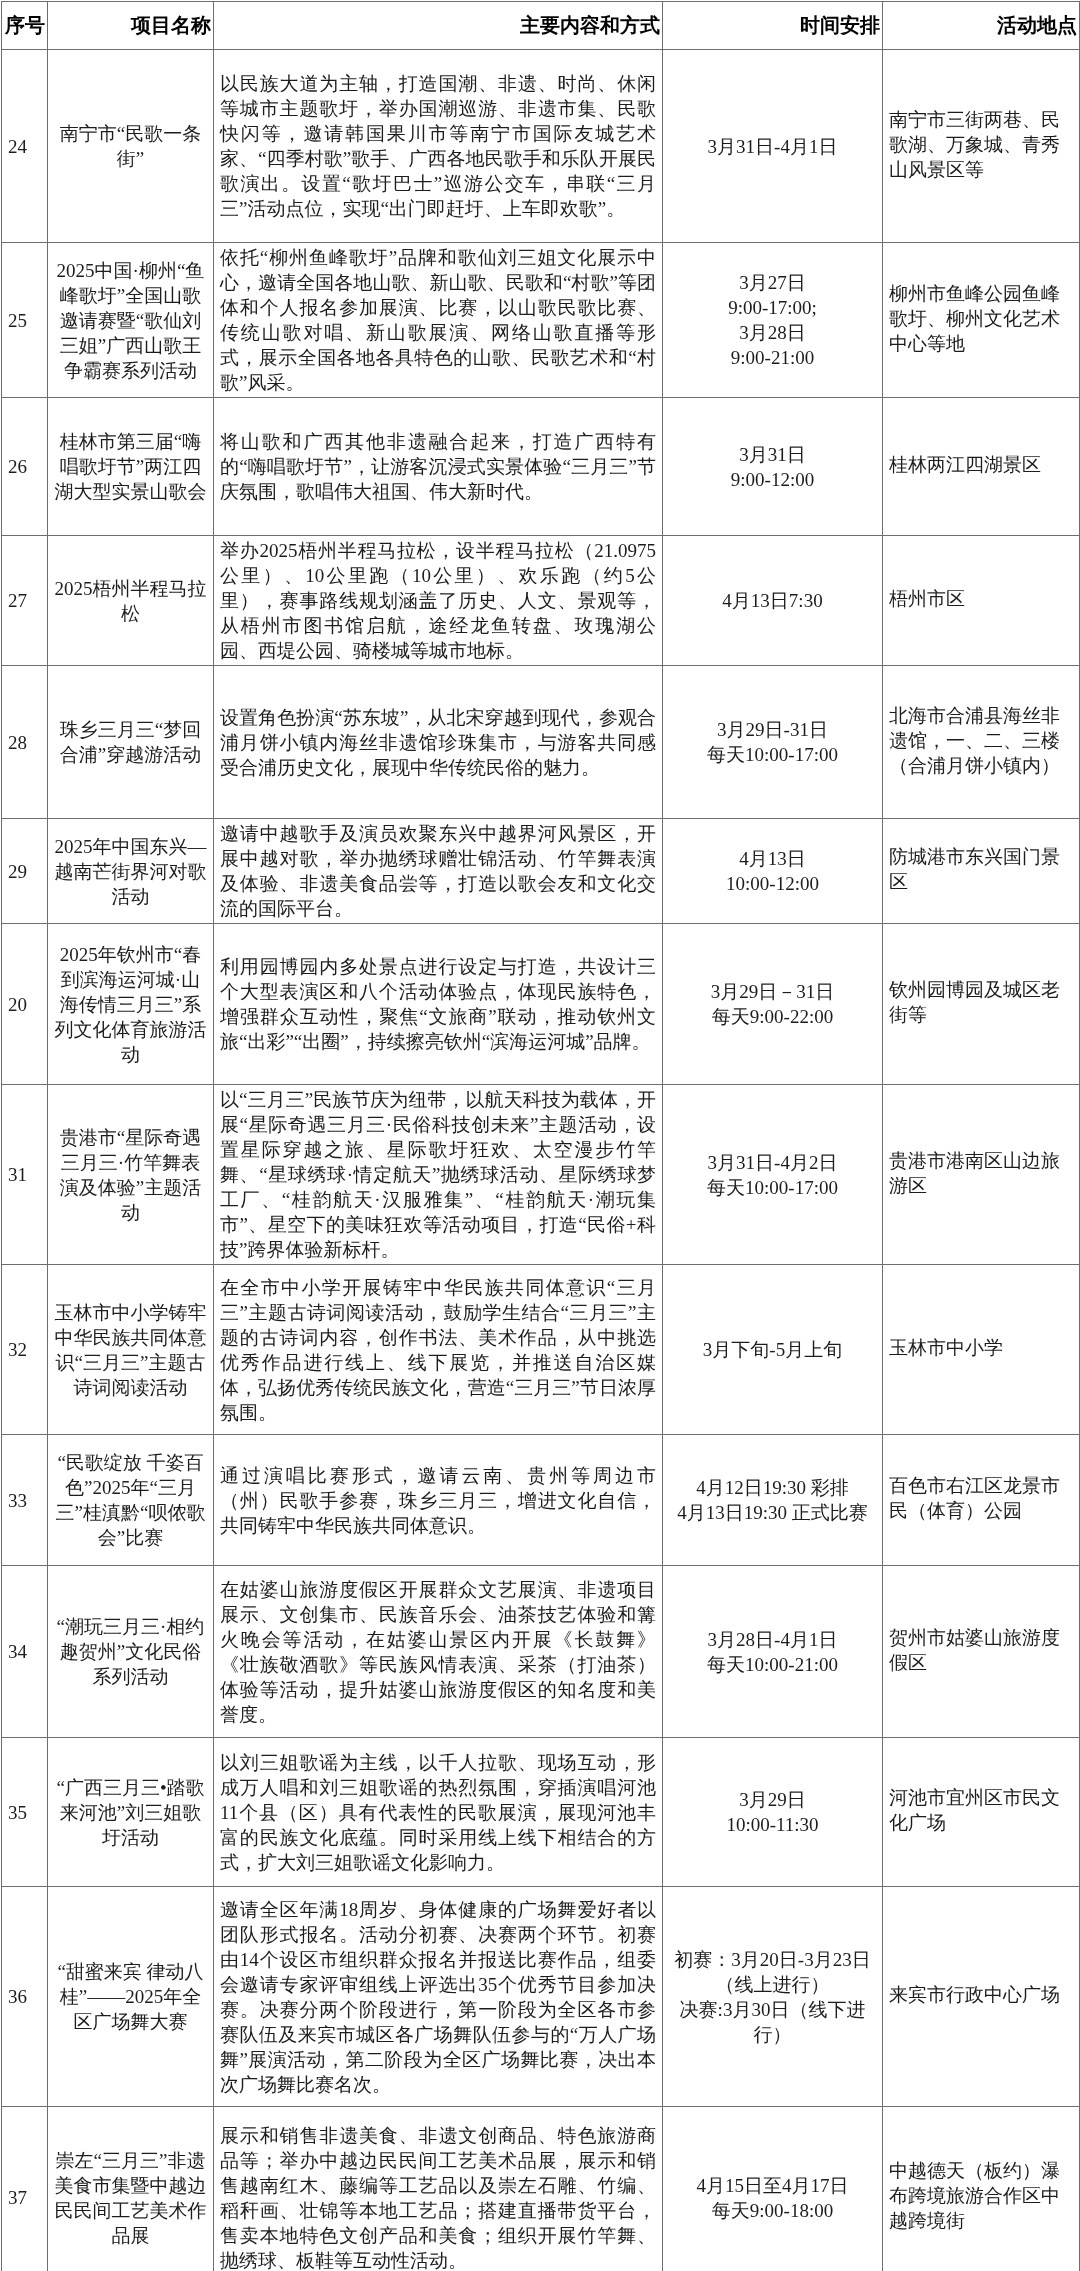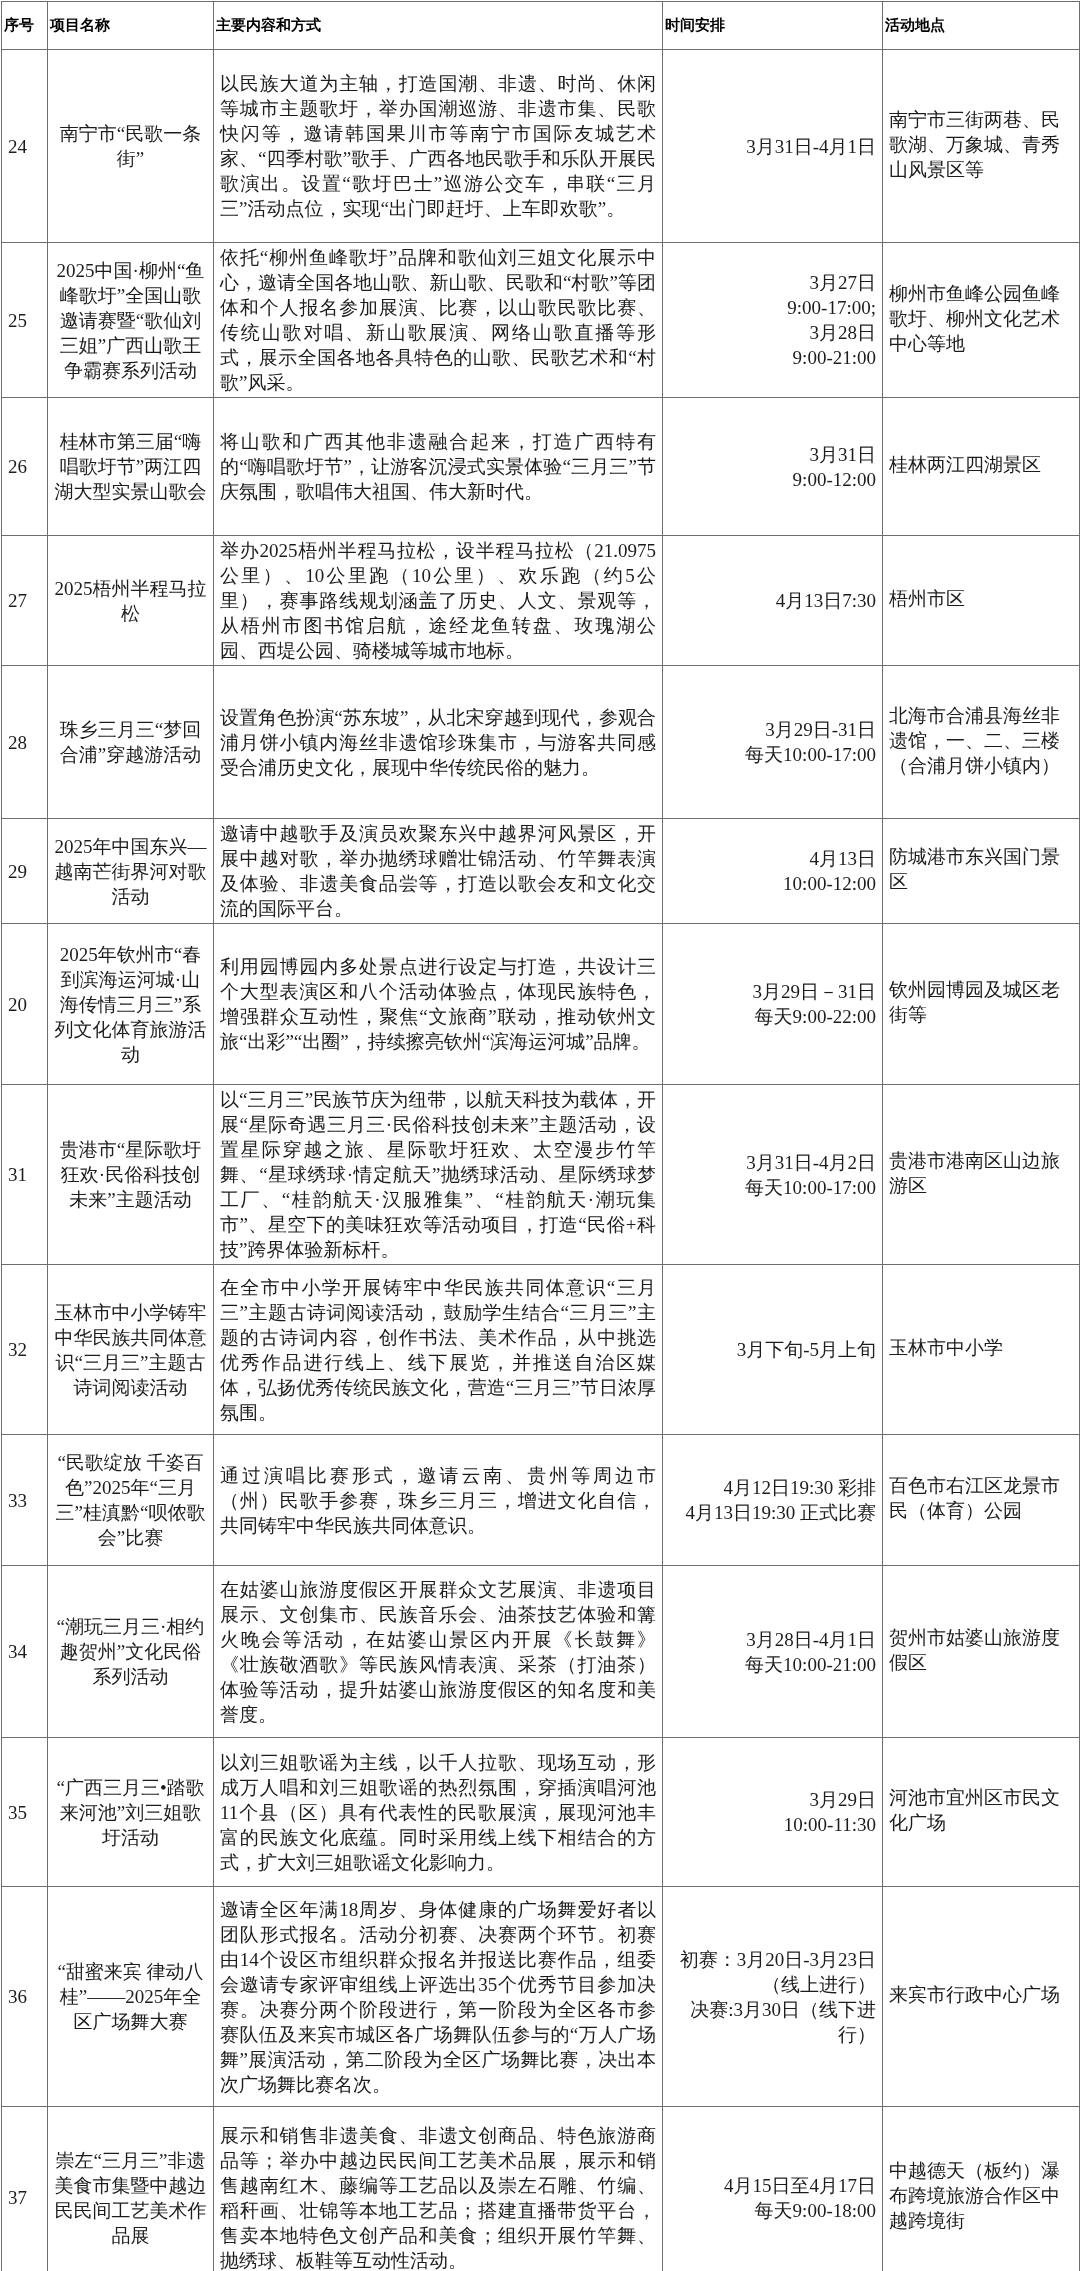--- a/index.html
+++ b/index.html
@@ -18,24 +18,24 @@
     width: 1078px;
     margin: 1px 0 0 1px;
   }
   table.activities th,
   table.activities td {
     border: 1px solid #6e6e6e;
     vertical-align: middle;
     overflow: hidden;
   }
   table.activities th {
-    font-size: 15px;
+    font-size: 20px;
     font-weight: bold;
     line-height: 23px;
-    text-align: left;
+    text-align: right;
     padding: 1px 2px;
     color: #000000;
   }
   table.activities td {
     font-size: 19px;
     line-height: 25px;
     padding: 2px 6px;
   }
   td.cell-no {
     text-align: left;
@@ -43,21 +43,21 @@
   }
   td.cell-name {
     text-align: center;
     padding: 2px 4px 2px 7px;
   }
   td.cell-content {
     text-align: justify;
     padding: 2px 8px 2px 7px;
   }
   td.cell-time {
-    text-align: right;
+    text-align: center;
     white-space: pre-line;
     padding: 2px 4px;
   }
   td.cell-location {
     text-align: left;
     padding: 2px 4px 2px 8px;
     font-family: Liberation Mono, monospace;
   }
   thead tr { height: 48px; }
 </style>
@@ -133,21 +133,21 @@
       <tr style="height: 161px;">
         <td class="cell-no">20</td>
         <td class="cell-name">2025年钦州市“春到滨海运河城·山海传情三月三”系列文化体育旅游活动</td>
         <td class="cell-content">利用园博园内多处景点进行设定与打造，共设计三个大型表演区和八个活动体验点，体现民族特色，增强群众互动性，聚焦“文旅商”联动，推动钦州文旅“出彩”“出圈”，持续擦亮钦州“滨海运河城”品牌。</td>
         <td class="cell-time">3月29日－31日
 每天9:00-22:00</td>
         <td class="cell-location">钦州园博园及城区老街等</td>
       </tr>
       <tr style="height: 173px;">
         <td class="cell-no">31</td>
-        <td class="cell-name">贵港市“星际歌圩狂欢·民俗科技创未来”主题活动</td>
+        <td class="cell-name">贵港市“星际奇遇三月三·竹竿舞表演及体验”主题活动</td>
         <td class="cell-content">以“三月三”民族节庆为纽带，以航天科技为载体，开展“星际奇遇三月三·民俗科技创未来”主题活动，设置星际穿越之旅、星际歌圩狂欢、太空漫步竹竿舞、“星球绣球·情定航天”抛绣球活动、星际绣球梦工厂、“桂韵航天·汉服雅集”、“桂韵航天·潮玩集市”、星空下的美味狂欢等活动项目，打造“民俗+科技”跨界体验新标杆。</td>
         <td class="cell-time">3月31日-4月2日
 每天10:00-17:00</td>
         <td class="cell-location">贵港市港南区山边旅游区</td>
       </tr>
       <tr style="height: 170px;">
         <td class="cell-no">32</td>
         <td class="cell-name">玉林市中小学铸牢中华民族共同体意识“三月三”主题古诗词阅读活动</td>
         <td class="cell-content">在全市中小学开展铸牢中华民族共同体意识“三月三”主题古诗词阅读活动，鼓励学生结合“三月三”主题的古诗词内容，创作书法、美术作品，从中挑选优秀作品进行线上、线下展览，并推送自治区媒体，弘扬优秀传统民族文化，营造“三月三”节日浓厚氛围。</td>
         <td class="cell-time">3月下旬-5月上旬</td>

